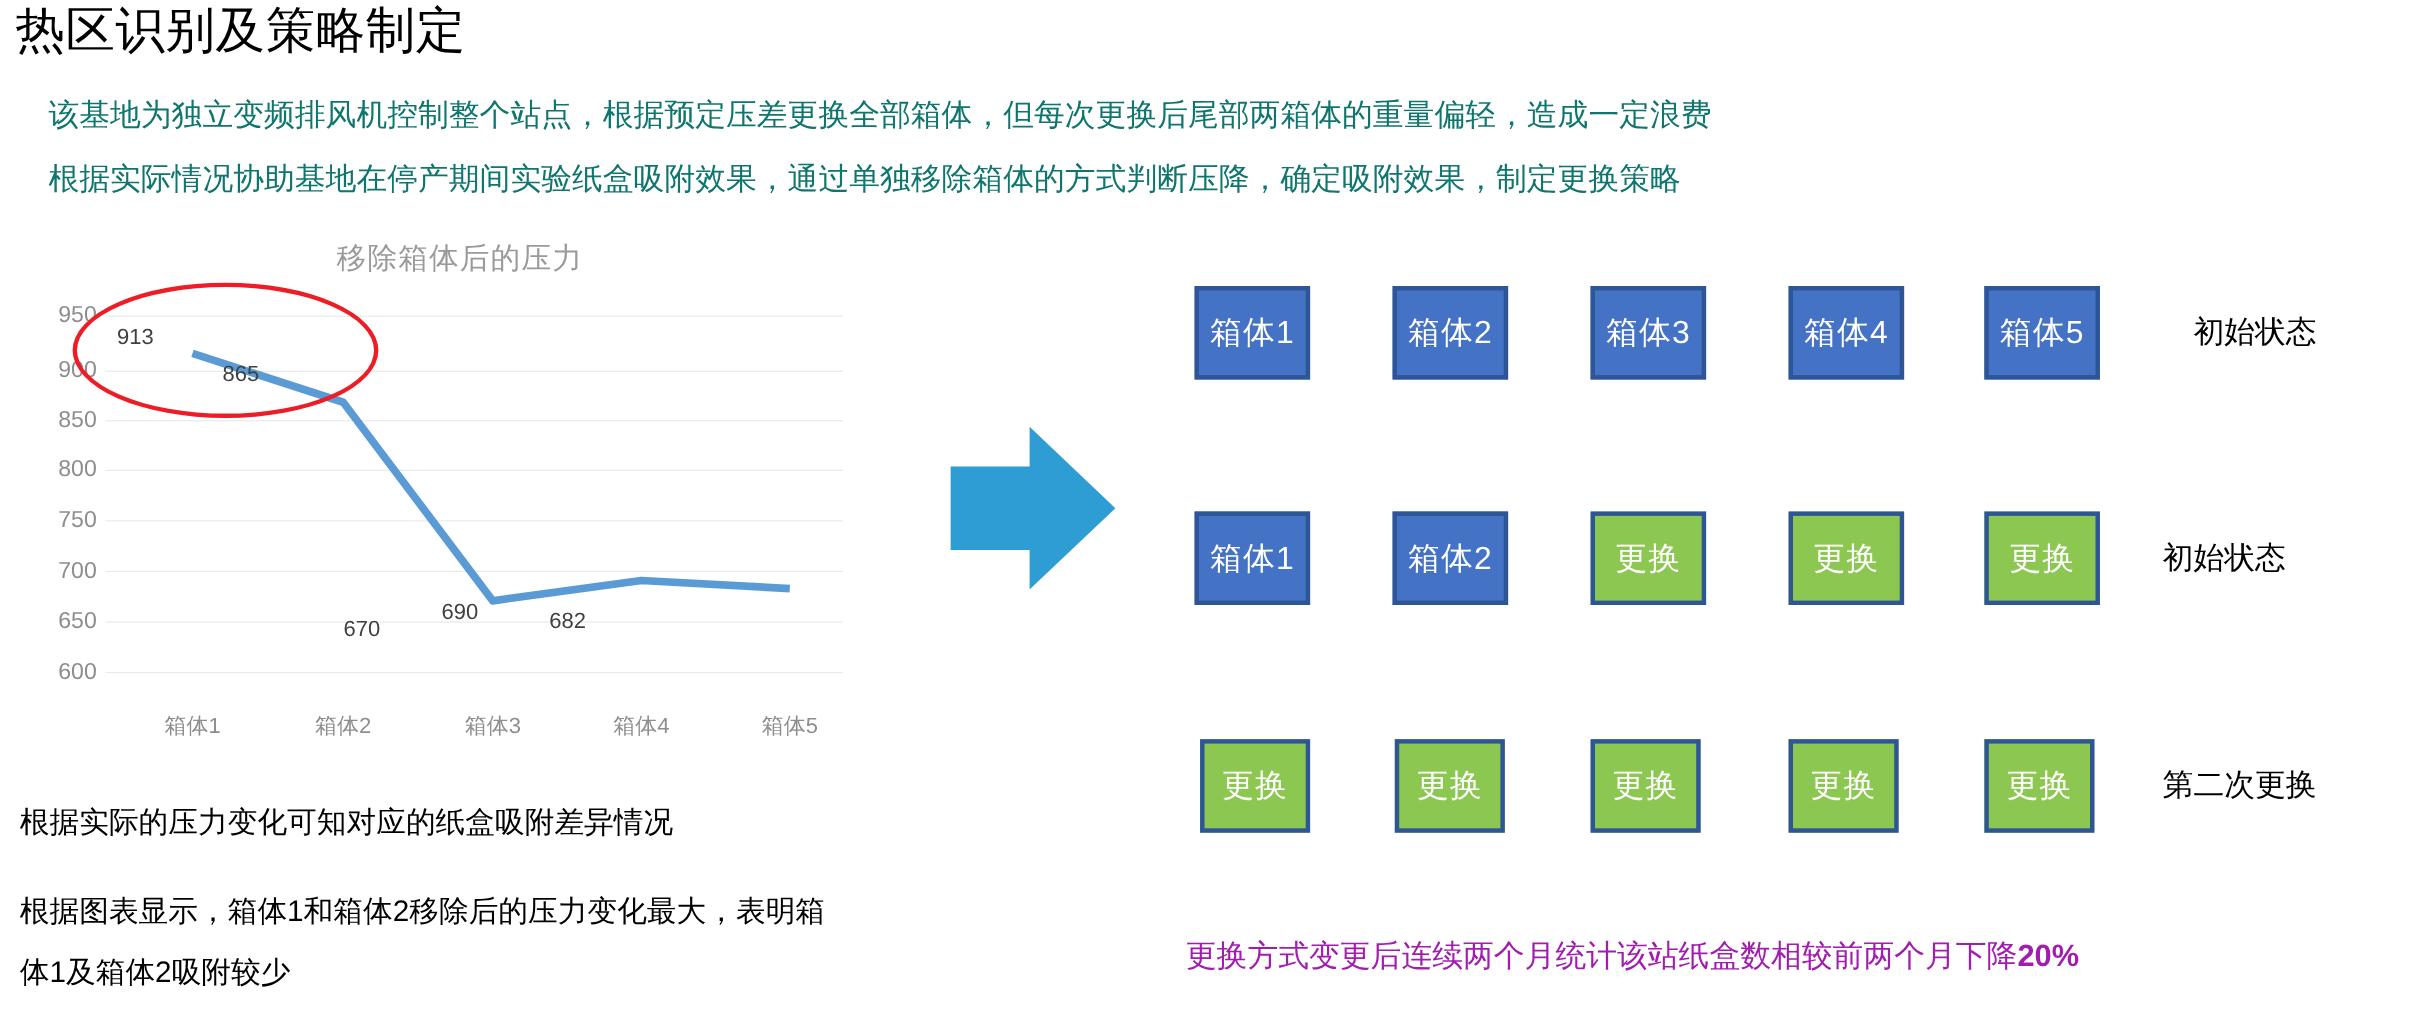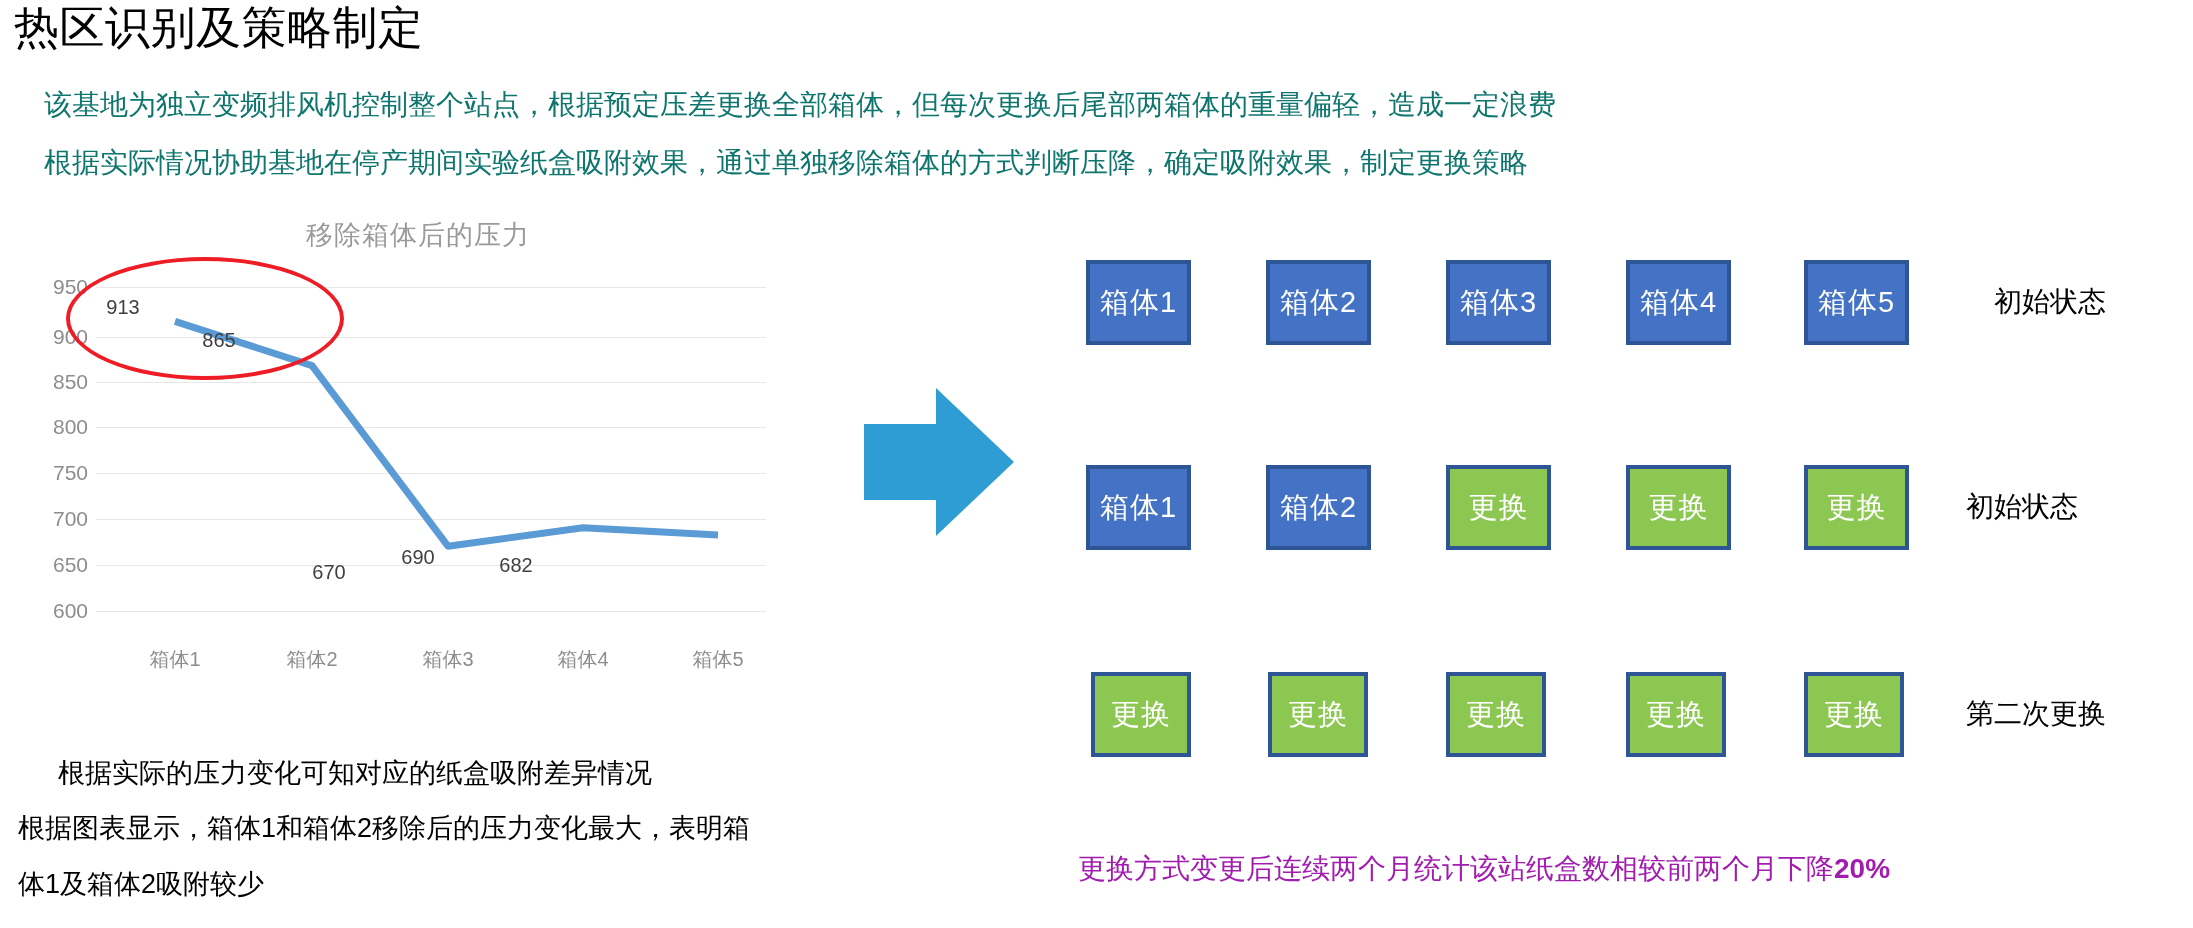--- a/index.html
+++ b/index.html
@@ -118,21 +118,21 @@
   }
 
   
   .note-line {
     position: absolute;
     font-size: 27px;
     line-height: 1.2;
     color: #000000;
     white-space: nowrap;
   }
-  .note-1 { left: 18px; top: 757px; margin-left: 40px; }
+  .note-1 { left: 18px; top: 731px; }
   .note-2 { left: 18px; top: 812px; }
   .note-3 { left: 18px; top: 868px; }
 
   
   .arrow {
     position: absolute;
     left: 864px;
     top: 388px;
     width: 150px;
     height: 148px;

